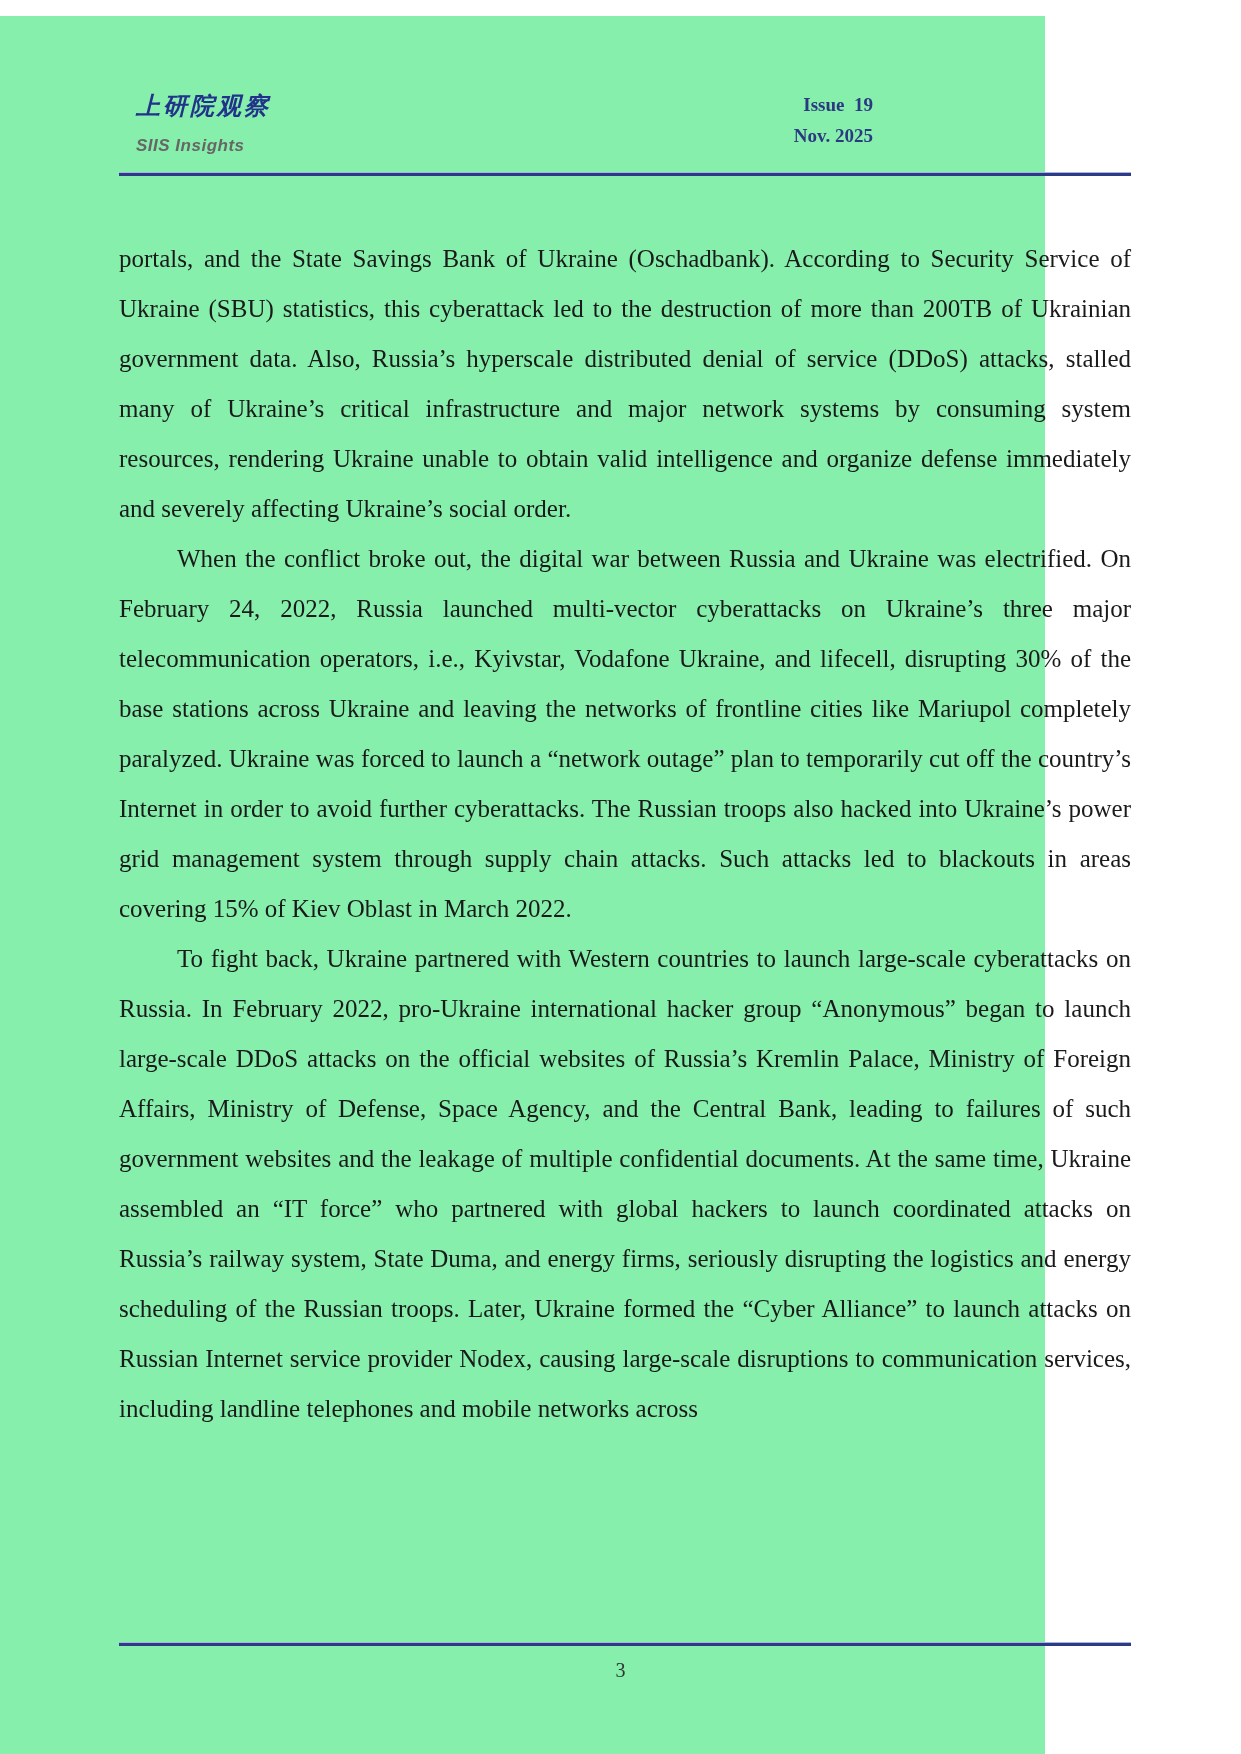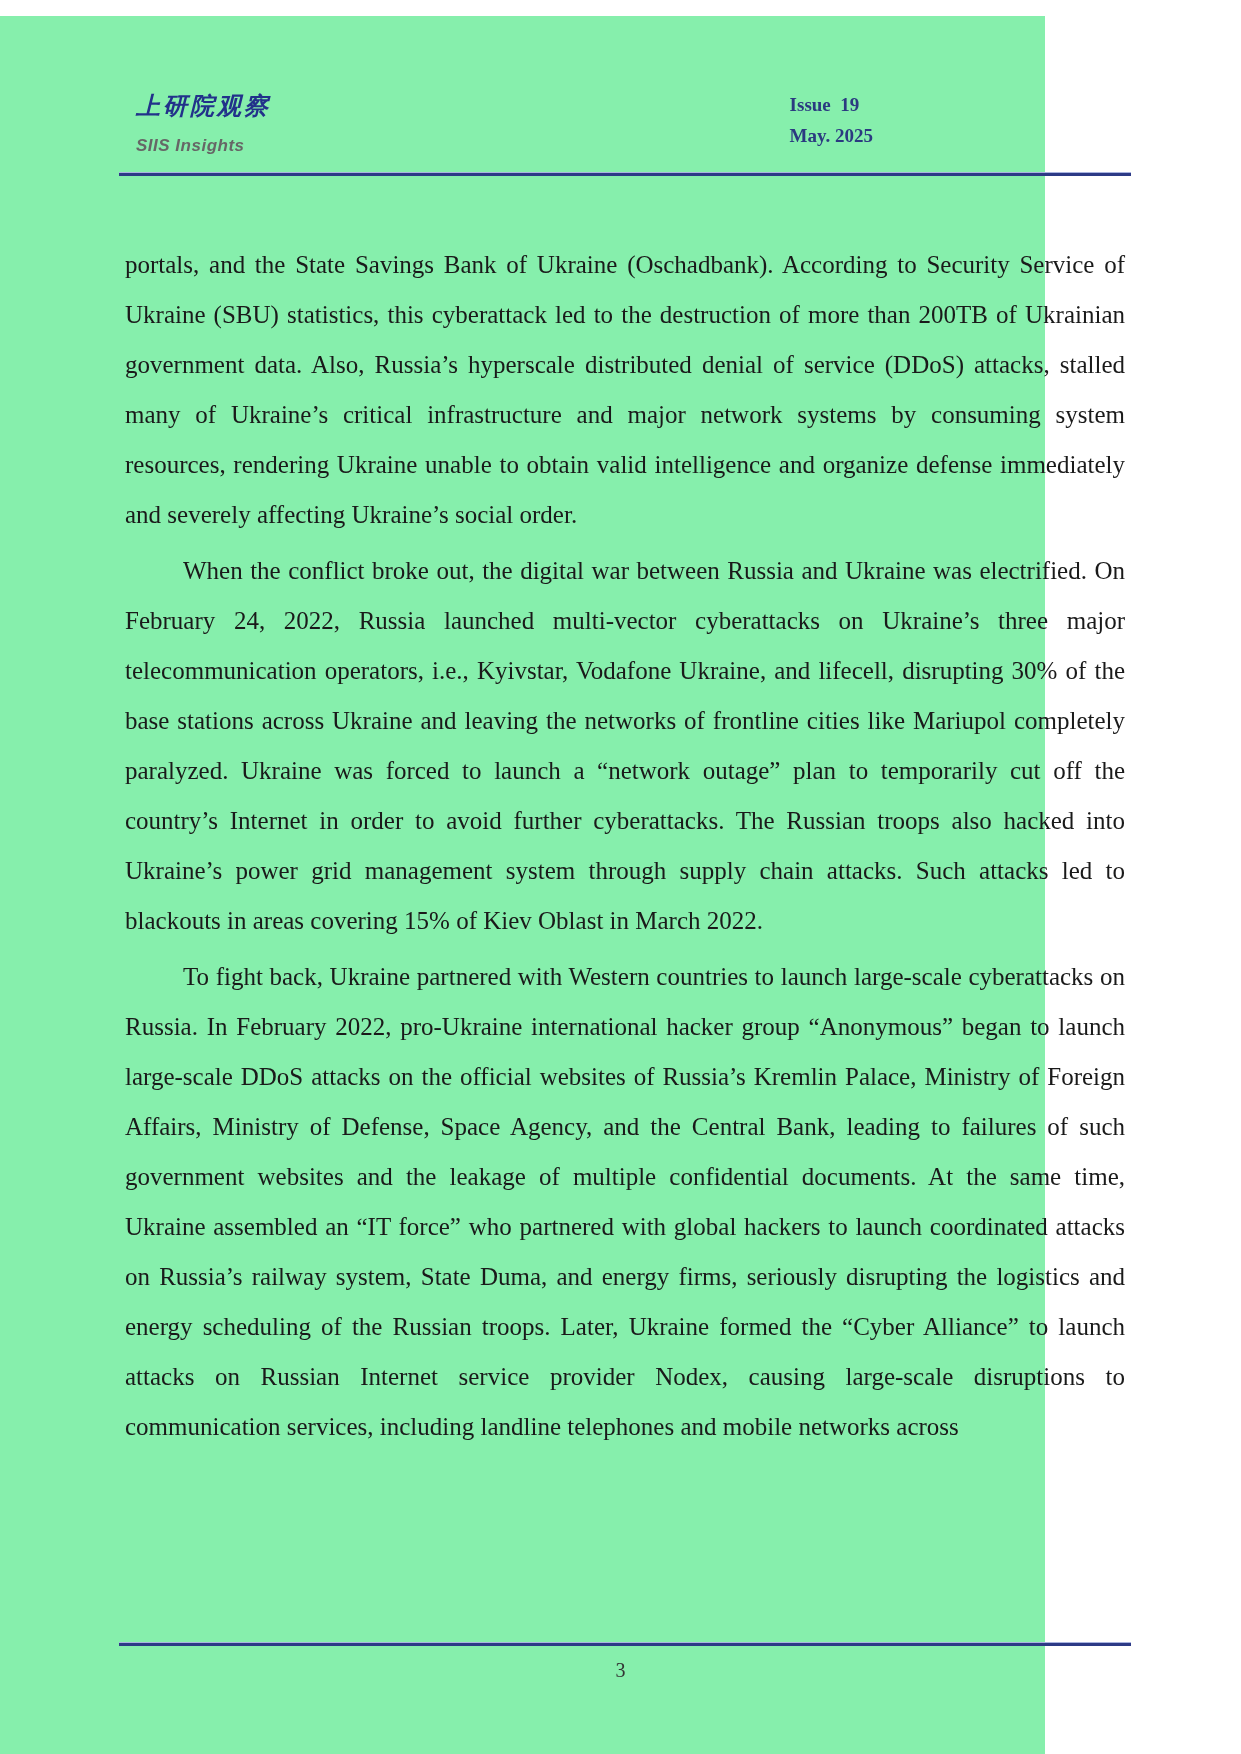--- a/index.html
+++ b/index.html
@@ -1,41 +1,41 @@
 <!DOCTYPE html>
 <html><head>
 <meta charset="utf-8">
 <style>
   html, body { margin: 0; padding: 0; background: #ffffff; }
   body { width: 1241px; height: 1754px; position: relative; overflow: hidden; }
   .page { position: absolute; left: 0; top: 16px; width: 1045px; height: 1754px; background: #86efac; }
   .logo { position: absolute; left: 136px; top: 76px; }
   .logo-cn { font-family: "DejaVu Serif", serif; font-size: 24px; font-weight: bold; color: #22318a; letter-spacing: 3px; line-height: 28px; font-style: italic; }
   .logo-en { font-family: "Liberation Sans", sans-serif; font-size: 17px; font-weight: bold; font-style: italic; color: #666666; line-height: 20px; margin-top: 16px; letter-spacing: 0.5px; }
-  .issue { position: absolute; right: 172px; top: 73px; text-align: left; font-family: "Liberation Serif", serif; font-weight: bold; color: #2b3a80; font-size: 19px; line-height: 31px; }
+  .issue { position: absolute; right: 172px; top: 73px; text-align: right; font-family: "Liberation Serif", serif; font-weight: bold; color: #2b3a80; font-size: 19px; line-height: 31px; }
   .rule { position: absolute; left: 119px; width: 1012px; height: 3px; background: #2d3a86; box-shadow: 0 -1px 0 #aab4e0; }
   .rule.top { top: 157px; }
   .rule.bottom { top: 1627px; }
   .body { position: absolute; left: 119px; top: 218px; width: 1012px; font-family: "Liberation Serif", serif; font-size: 25px; line-height: 50px; color: #1a1a1a; text-align: justify; }
-  .body p { margin: 6px; }
+  .body p { margin: 0; }
   .body p.indent { text-indent: 58px; }
   .pageno { position: absolute; left: 0; width: 1241px; top: 1643px; text-align: center; font-family: "Liberation Serif", serif; font-size: 20px; color: #333; }
 </style>
 </head>
 <body>
 
 <div class="page">
   <div class="logo">
     <div class="logo-cn">上研院观察</div>
     <div class="logo-en">SIIS Insights</div>
   </div>
 
   <div class="issue">
     <div style="white-space:pre;">Issue  19</div>
-    <div>May. 2025</div>
+    <div>Nov. 2025</div>
   </div>
 
   <div class="rule top"></div>
 
   <div class="body">
     <p>portals, and the State Savings Bank of Ukraine (Oschadbank). According to Security Service of Ukraine (SBU) statistics, this cyberattack led to the destruction of more than 200TB of Ukrainian government data. Also, Russia’s hyperscale distributed denial of service (DDoS) attacks, stalled many of Ukraine’s critical infrastructure and major network systems by consuming system resources, rendering Ukraine unable to obtain valid intelligence and organize defense immediately and severely affecting Ukraine’s social order.</p>
     <p class="indent">When the conflict broke out, the digital war between Russia and Ukraine was electrified. On February 24, 2022, Russia launched multi-vector cyberattacks on Ukraine’s three major telecommunication operators, i.e., Kyivstar, Vodafone Ukraine, and lifecell, disrupting 30% of the base stations across Ukraine and leaving the networks of frontline cities like Mariupol completely paralyzed. Ukraine was forced to launch a “network outage” plan to temporarily cut off the country’s Internet in order to avoid further cyberattacks. The Russian troops also hacked into Ukraine’s power grid management system through supply chain attacks. Such attacks led to blackouts in areas covering 15% of Kiev Oblast in March 2022.</p>
     <p class="indent">To fight back, Ukraine partnered with Western countries to launch large-scale cyberattacks on Russia. In February 2022, pro-Ukraine international hacker group “Anonymous” began to launch large-scale DDoS attacks on the official websites of Russia’s Kremlin Palace, Ministry of Foreign Affairs, Ministry of Defense, Space Agency, and the Central Bank, leading to failures of such government websites and the leakage of multiple confidential documents. At the same time, Ukraine assembled an “IT force” who partnered with global hackers to launch coordinated attacks on Russia’s railway system, State Duma, and energy firms, seriously disrupting the logistics and energy scheduling of the Russian troops. Later, Ukraine formed the “Cyber Alliance” to launch attacks on Russian Internet service provider Nodex, causing large-scale disruptions to communication services, including landline telephones and mobile networks across</p>
   </div>
 

